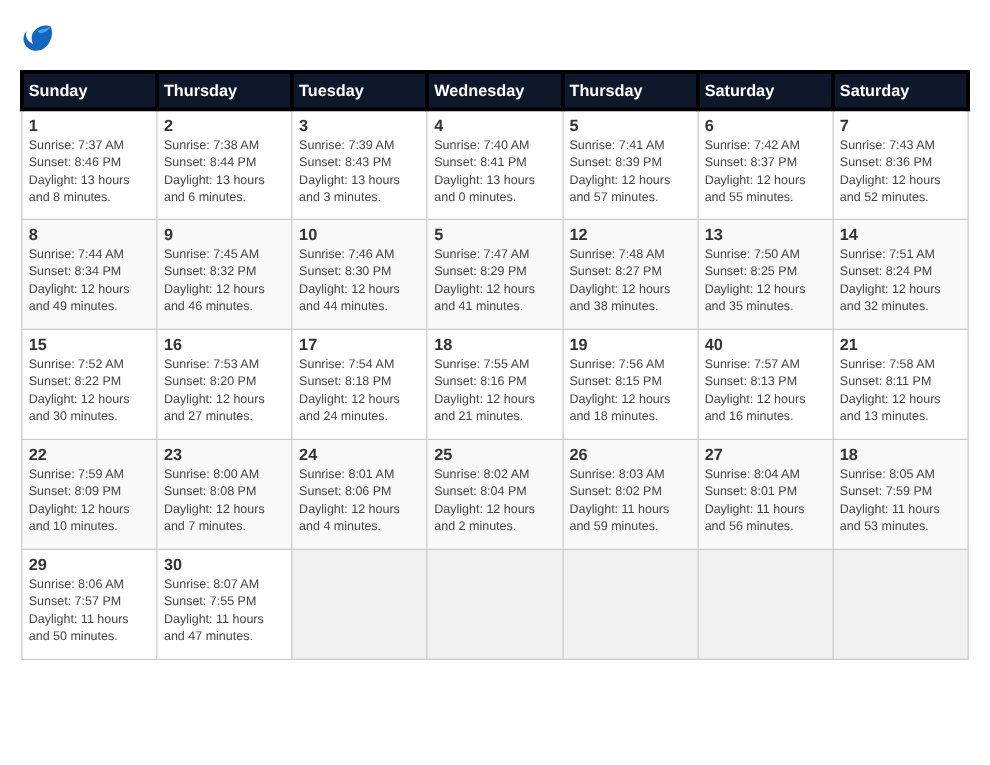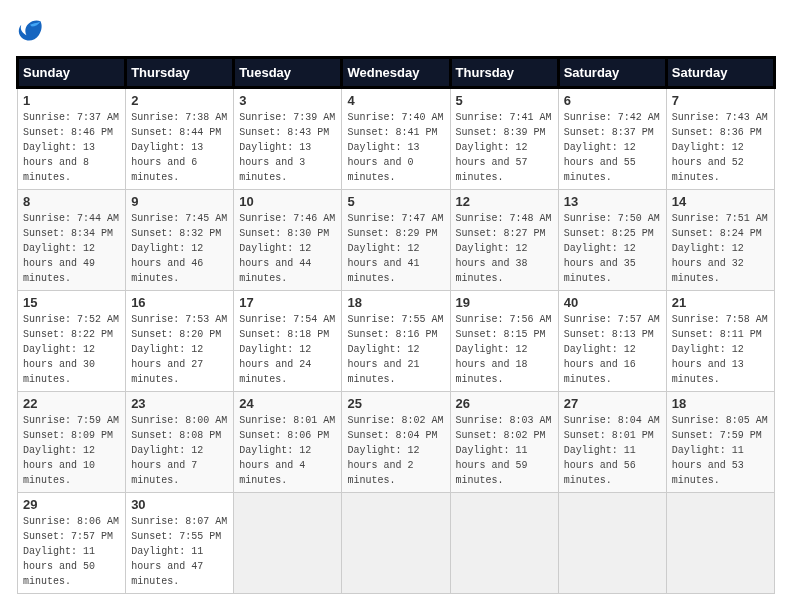--- a/index.html
+++ b/index.html
@@ -71,21 +71,20 @@
     .day-num {
       font-size: 13px;
       font-weight: bold;
       display: block;
       margin-bottom: 2px;
     }
     .day-detail {
       font-size: 10px;
       color: #444;
       line-height: 1.4;
-      font-family: Liberation Mono, monospace;
     }
     td.empty {
       background: #f0f0f0;
     }
   </style>
 </head>
 <body>
 
 <div class="header">
   <div class="logo">

